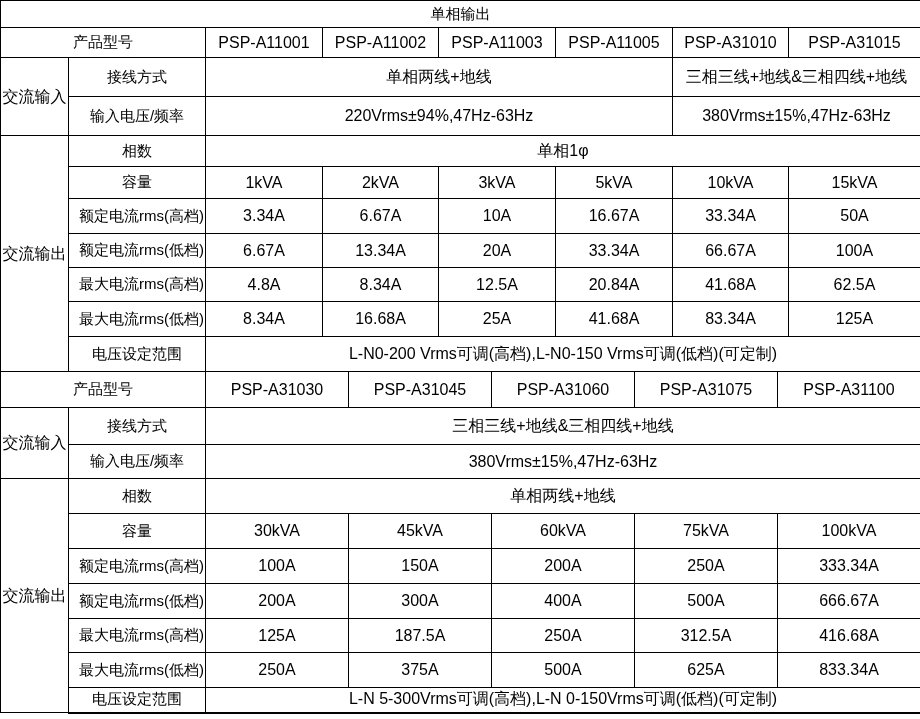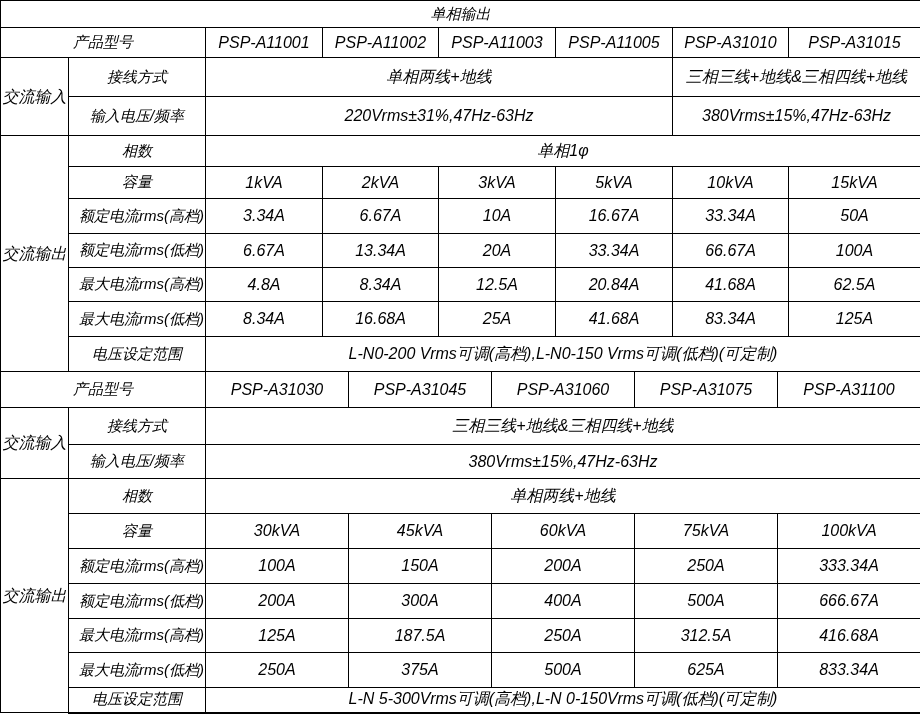--- a/index.html
+++ b/index.html
@@ -10,21 +10,20 @@
     font-family: "Liberation Sans", "DejaVu Sans", sans-serif;
     color: #000000;
   }
   .spec-wrap {
     width: 920px;
   }
   table {
     border-collapse: collapse;
     table-layout: fixed;
     width: 920px;
-    font-style: italic;
   }
   table + table {
     margin-top: -1px;
   }
   td {
     border: 1px solid #000000;
     text-align: center;
     vertical-align: middle;
     font-size: 16px;
     padding: 0;
@@ -81,21 +80,21 @@
           <td class="model">PSP-A31015</td>
         </tr>
         <tr style="height: 39px;">
           <td rowspan="2" class="group-label">交流输入</td>
           <td class="row-label">接线方式</td>
           <td colspan="4" class="value">单相两线+地线</td>
           <td colspan="2" class="value">三相三线+地线&amp;三相四线+地线</td>
         </tr>
         <tr style="height: 39px;">
           <td class="row-label">输入电压/频率</td>
-          <td colspan="4" class="value">220Vrms±31%,47Hz-63Hz</td>
+          <td colspan="4" class="value">220Vrms±94%,47Hz-63Hz</td>
           <td colspan="2" class="value">380Vrms±15%,47Hz-63Hz</td>
         </tr>
         <tr style="height: 31px;">
           <td rowspan="7" class="group-label">交流输出</td>
           <td class="row-label">相数</td>
           <td colspan="6" class="value">单相1φ</td>
         </tr>
         <tr style="height: 32px;">
           <td class="row-label">容量</td>
           <td class="value">1kVA</td>

